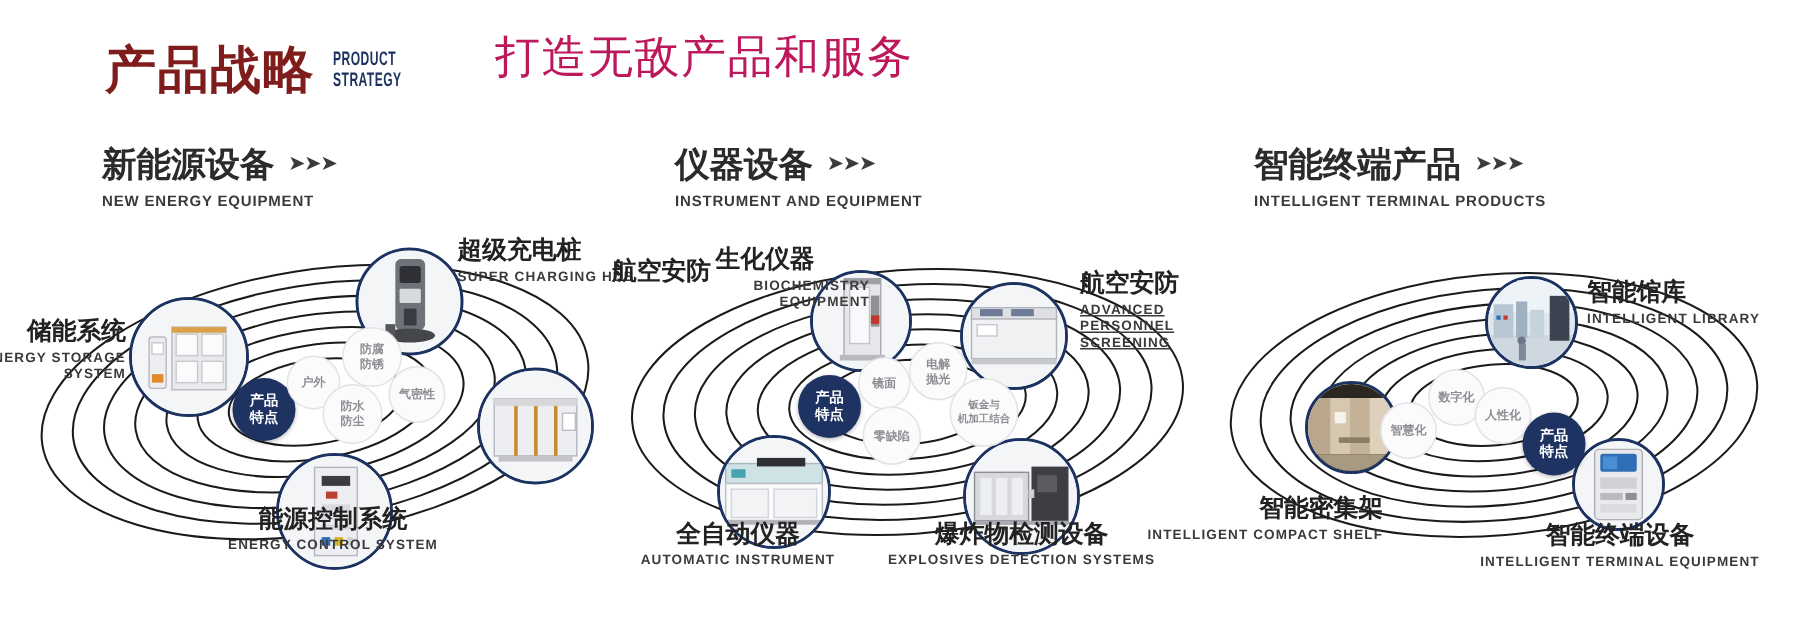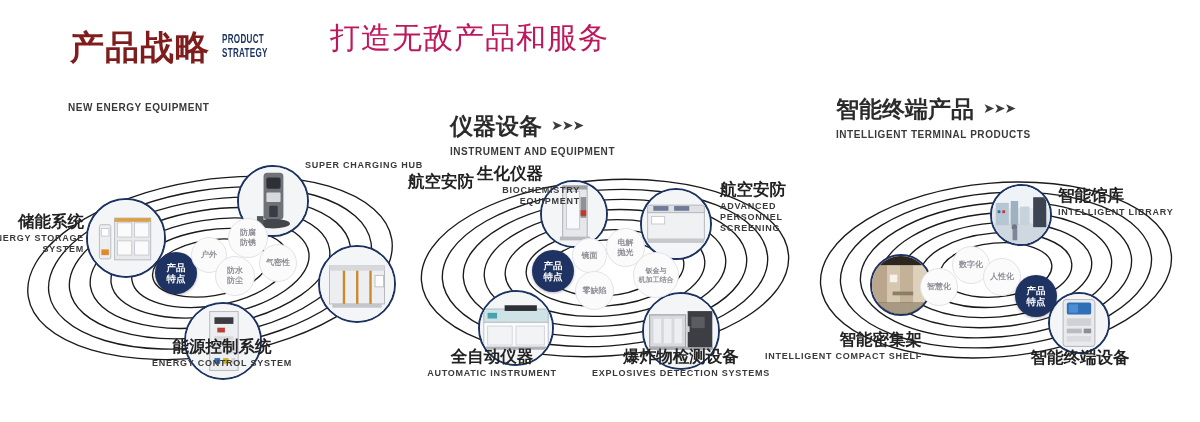--- a/index.html
+++ b/index.html
@@ -45,21 +45,21 @@
   .sec-arrows {
     display: inline-block; margin-left: 9px;
     font-size: 14px; font-weight: 700; color: #3b3b3b;
     letter-spacing: -1px; vertical-align: 4px;
   }
   .sec-en {
     font-size: 10px; font-weight: 700; color: #3a3a3a;
     letter-spacing: 0.55px; margin-top: 7px; white-space: nowrap;
   }
   #sec-1 { left: 68px; top: 95px; }
-  #sec-2 { left: 450px; top: 112px; }
+  #sec-2 { left: 450px; top: 95px; }
   #sec-3 { left: 836px; top: 95px; }
 
   
   .cluster { position: absolute; top: 150px; height: 260px; }
   #cluster-1 { left: 0px;   width: 420px; }
   #cluster-2 { left: 400px; width: 420px; }
   #cluster-3 { left: 800px; width: 400px; }
   .rings { position: absolute; left: 0; top: 0; width: 100%; height: 100%; }
   .rings svg { display: block; }
 
@@ -107,20 +107,21 @@
 <div id="header">
   <div class="hdr-cn">产品战略</div>
   <div class="hdr-en">
     <span>PRODUCT</span>
     <span>STRATEGY</span>
   </div>
   <div class="hdr-slogan">打造无敌产品和服务</div>
 </div>
 
 <div class="sec-head" id="sec-1">
+  <div class="sec-cn"><span>新能源设备</span><span class="sec-arrows">➤➤➤</span></div>
   <div class="sec-en">NEW ENERGY EQUIPMENT</div>
 </div>
 <div class="sec-head" id="sec-2">
   <div class="sec-cn"><span>仪器设备</span><span class="sec-arrows">➤➤➤</span></div>
   <div class="sec-en">INSTRUMENT AND EQUIPMENT</div>
 </div>
 <div class="sec-head" id="sec-3">
   <div class="sec-cn"><span>智能终端产品</span><span class="sec-arrows">➤➤➤</span></div>
   <div class="sec-en">INTELLIGENT TERMINAL PRODUCTS</div>
 </div>
@@ -164,20 +165,21 @@
       <rect x="0" y="0" width="72" height="72" fill="#f4f5f7"></rect>
       <rect x="26" y="6" width="21" height="50" rx="4" fill="#6f7278"></rect>
       <rect x="29" y="11" width="15" height="12" rx="2" fill="#2e3036"></rect>
       <rect x="29" y="27" width="15" height="10" rx="1" fill="#d8d9dc"></rect>
       <rect x="32" y="41" width="9" height="12" rx="1" fill="#3a3c42"></rect>
       <ellipse cx="36" cy="60" rx="18" ry="5" fill="#44464c"></ellipse>
       <rect x="19" y="52" width="7" height="8" fill="#54565c"></rect>
     </svg>
   </div>
   <div class="cap" style="left:305px; top:8px;">
+    <div class="cn">超级充电桩</div>
     <div class="en">SUPER CHARGING HUB</div>
   </div>
 
   <div class="node" style="left:318px; top:95px; width:78px; height:78px;">
     <svg class="art" viewBox="0 0 78 78">
       <rect x="0" y="0" width="78" height="78" fill="#f4f5f7"></rect>
       <rect x="10" y="20" width="58" height="40" fill="#eceef1" stroke="#b5b7bd"></rect>
       <rect x="10" y="20" width="58" height="5" fill="#d6d8dc"></rect>
       <rect x="24" y="25" width="2.5" height="35" fill="#c98a2e"></rect>
       <rect x="38" y="25" width="2.5" height="35" fill="#c98a2e"></rect>
@@ -277,21 +279,21 @@
       <rect x="6" y="22" width="60" height="30" fill="#f0f1f3" stroke="#b2b4ba"></rect>
       <rect x="6" y="16" width="60" height="8" fill="#dfe0e4" stroke="#b2b4ba"></rect>
       <rect x="12" y="17" width="16" height="5" fill="#6d7b96"></rect>
       <rect x="34" y="17" width="16" height="5" fill="#6d7b96"></rect>
       <rect x="10" y="28" width="14" height="8" fill="#ffffff" stroke="#c6c8cd"></rect>
       <rect x="6" y="52" width="60" height="4" fill="#c6c8cd"></rect>
     </svg>
   </div>
   <div class="cap" style="left:320px; top:30px;">
     <div class="cn">航空安防</div>
-    <div class="en" style="white-space:normal; width:92px;">ADVANCED PERSONNEL SCREENING</div>
+    <div class="en" style="white-space:normal; width:92px;text-decoration:underline;">ADVANCED PERSONNEL SCREENING</div>
   </div>
 
   <div class="node" style="left:242px; top:142px; width:78px; height:78px;">
     <svg class="art" viewBox="0 0 78 78">
       <rect x="0" y="0" width="78" height="78" fill="#f4f5f7"></rect>
       <rect x="6" y="22" width="38" height="34" fill="#d7d9dd" stroke="#8d8f95"></rect>
       <rect x="10" y="26" width="8" height="26" fill="#eceef1"></rect>
       <rect x="21" y="26" width="8" height="26" fill="#eceef1"></rect>
       <rect x="32" y="26" width="8" height="26" fill="#eceef1"></rect>
       <rect x="46" y="18" width="26" height="40" fill="#3c3e44"></rect>
@@ -394,20 +396,21 @@
       <rect x="18" y="9" width="26" height="13" rx="2" fill="#2f6fb8"></rect>
       <rect x="20" y="11" width="10" height="9" fill="#4a8fd4"></rect>
       <rect x="18" y="26" width="26" height="8" fill="#cfd1d5"></rect>
       <rect x="18" y="37" width="16" height="5" fill="#b9bbc1"></rect>
       <rect x="18" y="45" width="26" height="6" fill="#d9dbdf"></rect>
       <rect x="36" y="37" width="8" height="5" fill="#8d8f95"></rect>
     </svg>
   </div>
   <div class="cap center" style="left:168px; top:198px; width:224px;">
     <div class="cn">智能终端设备</div>
+    <div class="en">INTELLIGENT TERMINAL EQUIPMENT</div>
   </div>
 
   <div class="node" style="left:70px; top:104px; width:62px; height:62px;">
     <svg class="art" viewBox="0 0 62 62">
       <rect x="0" y="0" width="62" height="62" fill="#cdbba2"></rect>
       <rect x="0" y="0" width="62" height="10" fill="#2b2620"></rect>
       <rect x="0" y="10" width="16" height="40" fill="#b9a68c"></rect>
       <rect x="16" y="10" width="14" height="40" fill="#d6c7b0"></rect>
       <rect x="30" y="10" width="14" height="40" fill="#c3b298"></rect>
       <rect x="44" y="10" width="18" height="40" fill="#ded1bb"></rect>

